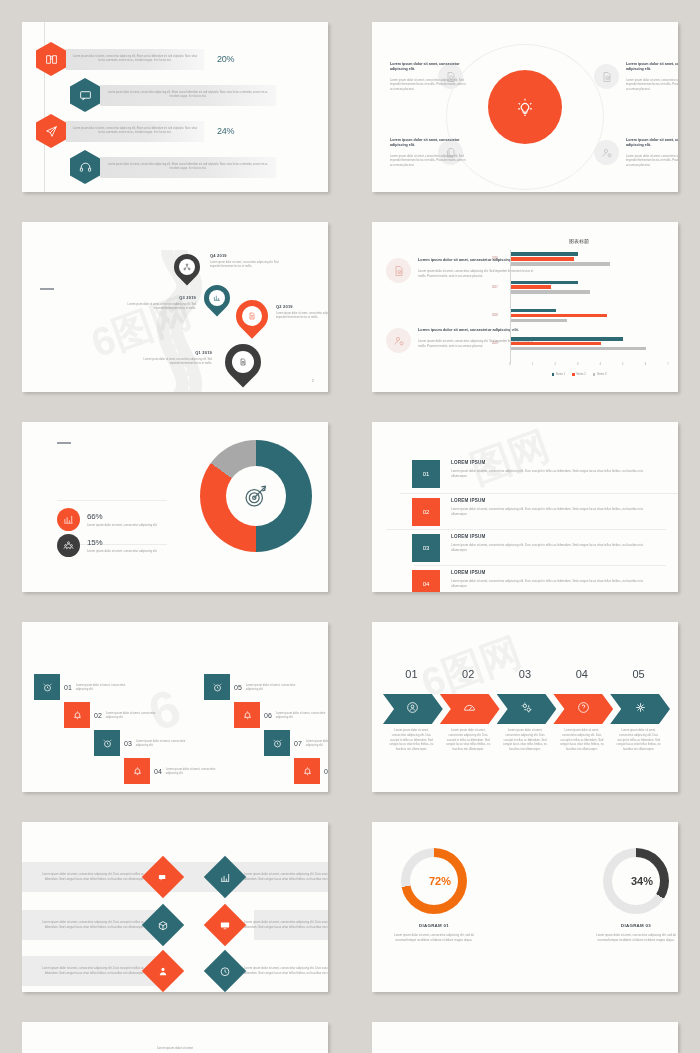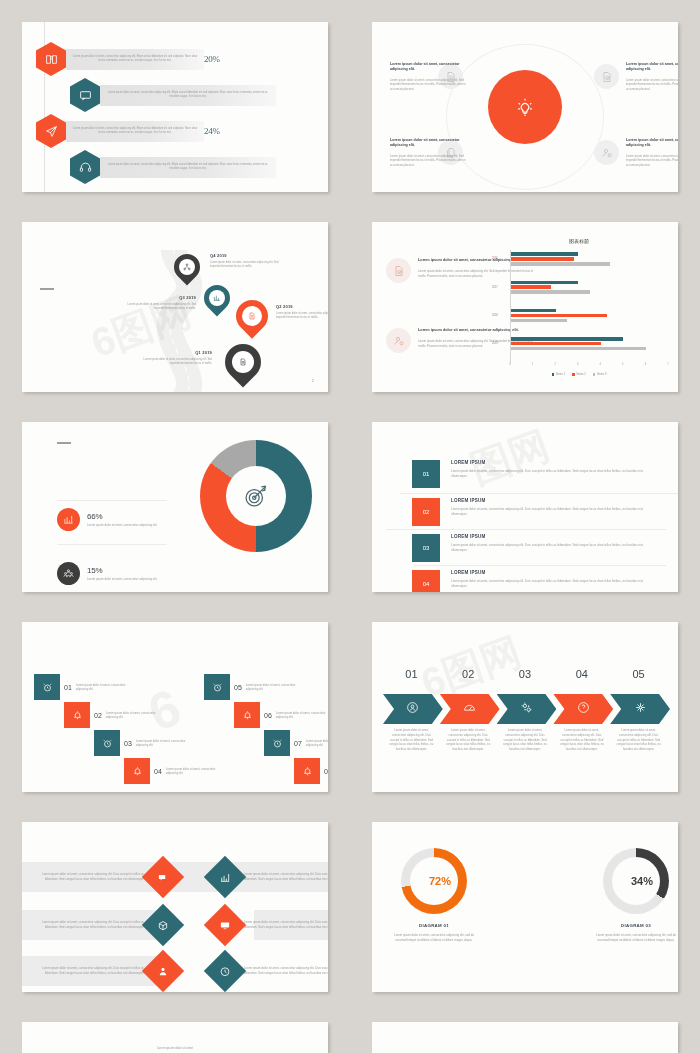--- a/index.html
+++ b/index.html
@@ -35,21 +35,21 @@
     color:#fff;
   }
   .hex svg{ width:13px; height:13px; }
   .s1-bar{
     height:21px;
     background:linear-gradient(90deg,#e2e2e2 0%,#e8e8e8 60%,#f7f7f7 100%);
     display:flex; align-items:center; justify-content:center;
     padding:0 5px;
   }
   .s1-bar p{ font-size:2.6px; text-align:center; line-height:1.5; }
-  .s1-pct{ font-size:9px; color:#3b6b73; margin-left:0; letter-spacing:-.3px;font-family:Liberation Serif, serif;}
+  .s1-pct{ font-size:9px; color:#3b6b73; margin-left:13px; letter-spacing:-.3px;}
 
   
   .hub{
     position:absolute; left:50%; top:50%; transform:translate(-50%,-50%);
     width:74px; height:74px; border-radius:50%; background:#f4512c;
     display:flex; align-items:center; justify-content:center;
   }
   .hub svg{ width:22px; height:22px; }
   .arc{ position:absolute; border:1.2px solid #efefef; border-radius:50%; }
   .bub{
@@ -447,21 +447,21 @@
               <path d="M4 19V11M9 19V7M14 19v-5M19 19V4M3 20h18"></path>
             </svg>
         </div>
         <div>
           <h3>66%</h3>
           <p class="lorem">Lorem ipsum dolor sit amet, consectetur adipiscing elit.</p>
         </div>
       </div>
       <div class="s5-sep" style="top:122px;"></div>
 
-      <div class="s5-row" style="left:35px; top:140px;">
+      <div class="s5-row" style="left:35px; top:112px;">
         <div class="s5-ico" style="background:#3d3d3d;">
           <svg viewBox="0 0 24 24" fill="none" stroke="#fff" stroke-width="1.5">
               <circle cx="12" cy="6" r="2.2"></circle>
               <circle cx="5.5" cy="12" r="2"></circle>
               <circle cx="18.5" cy="12" r="2"></circle>
               <path d="M8 12c0-2 1.8-3.4 4-3.4s4 1.4 4 3.4M2 19c0-2 1.6-3.3 3.5-3.3S9 17 9 19M15 19c0-2 1.6-3.3 3.5-3.3S22 17 22 19M8 20c0-2.2 1.8-3.8 4-3.8s4 1.6 4 3.8"></path>
             </svg>
         </div>
         <div>
           <h3>15%</h3>

